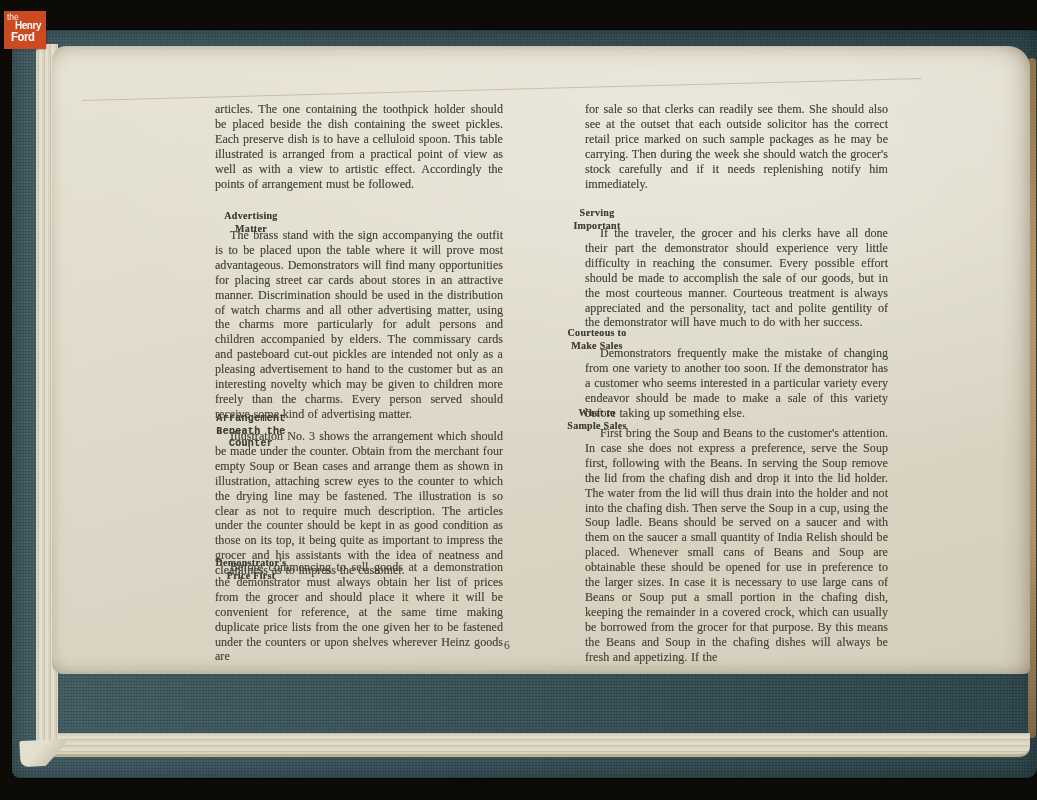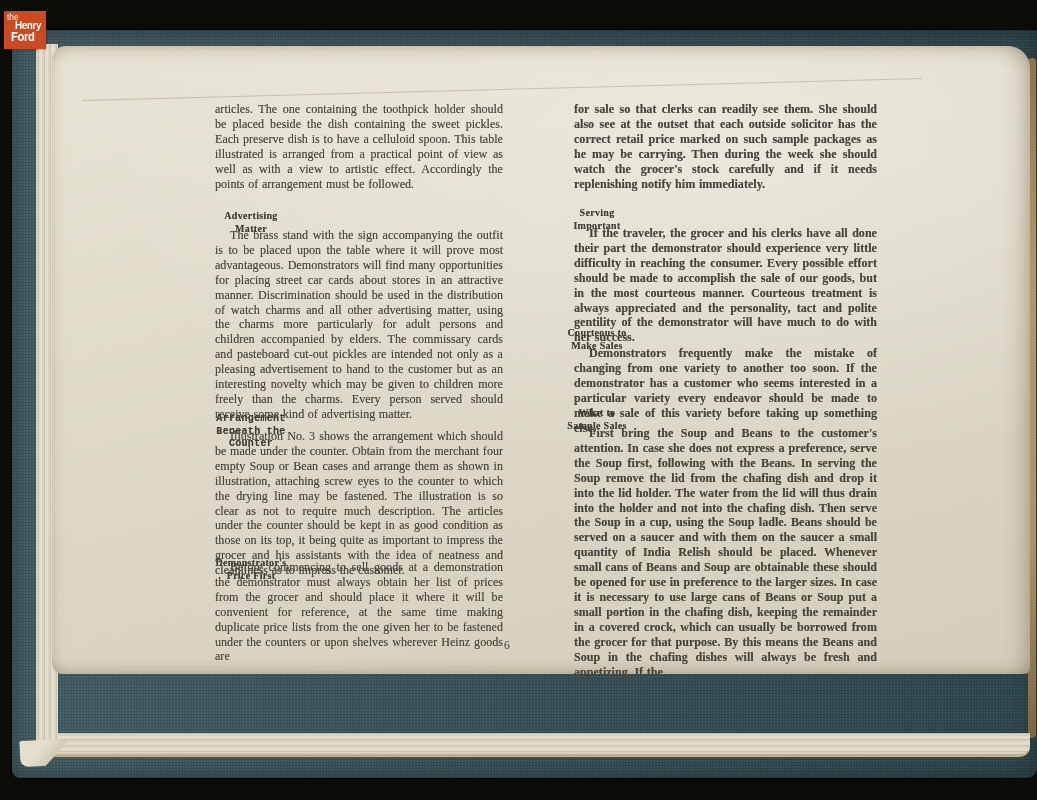--- a/index.html
+++ b/index.html
@@ -83,21 +83,21 @@
     text-shadow:0 0 .4px rgba(60,55,45,.5);
     margin-left:34px;
   }
   .folio{
     position:absolute;color:#55544a;font:11.5px "Liberation Serif",serif;
     text-shadow:0 0 .4px rgba(70,64,52,.4);
   }
 
   
   .lc{left:163px;width:288px;}
-  .rc{left:522px;width:303px;font-weight:bold;}
+  .rc{left:533px;width:303px;}
   .lh{left:122px;width:86px;}
   .rh{left:468px;width:86px;}
 
   
   .logo{
     position:absolute;left:4px;top:11px;width:42px;height:38px;
     background:var(--logo-orange);color:#fff;
     font-family:"Liberation Sans",sans-serif;
     box-shadow:0 0 2px rgba(0,0,0,.5);
     padding-left:36px;

